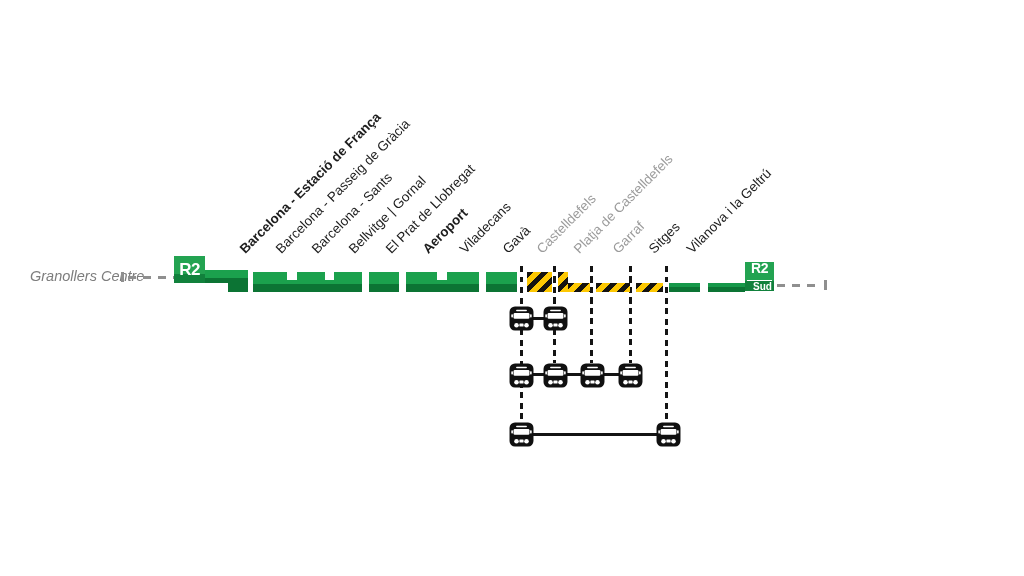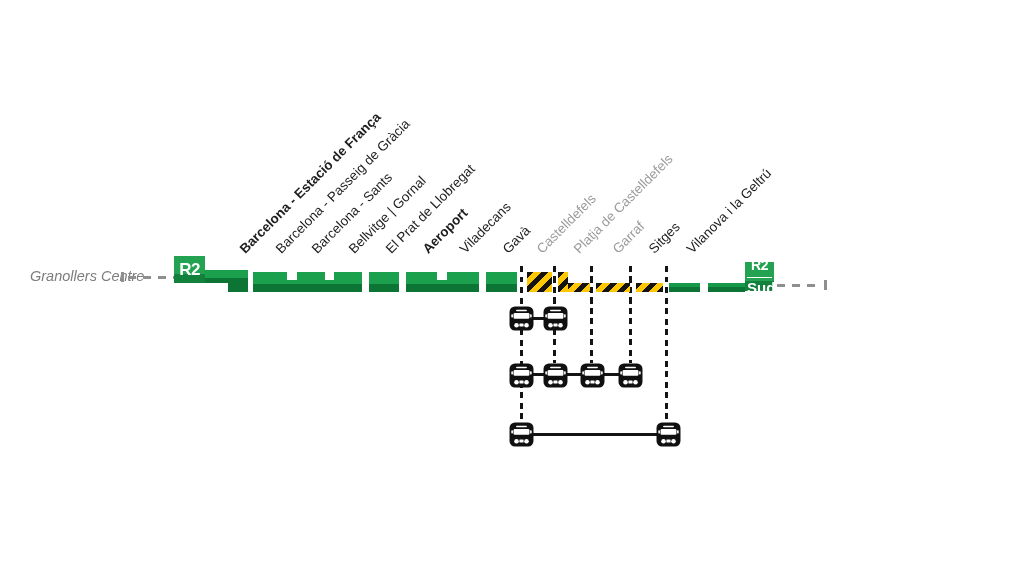--- a/index.html
+++ b/index.html
@@ -11,21 +11,21 @@
   .seg-dark{position:absolute;background:#0c7434;}
   .seg-half{position:absolute;background:linear-gradient(#17994a 0 45%,#0c7434 45% 100%);}
   .hazard{position:absolute;background:repeating-linear-gradient(135deg,#151310 0 4.5px,#fdc802 4.5px 10.5px);}
   .notch{position:absolute;background:#fff;}
 
   
   .badge{position:absolute;background:linear-gradient(#23a351 0 65%,#11813c 65% 100%);
          color:#fff;font-weight:bold;display:flex;flex-direction:column;
          align-items:center;justify-content:center;line-height:1;}
   .badge-main{font-size:17px;letter-spacing:-.5px;}
-  .badge-sub{font-size:15px;border-top:1.2px solid #fff;padding-top:1.5px;margin-top:5px;width:86%;text-align:right;}
+  .badge-sub{font-size:10px;border-top:1.2px solid #fff;padding-top:1.5px;margin-top:5px;width:86%;text-align:right;}
 
   
   .hdash{position:absolute;height:2.6px;background:repeating-linear-gradient(90deg,#8f8f8f 0 8px,transparent 8px 15px);}
   .tick{position:absolute;width:2.6px;height:10px;background:#8f8f8f;}
   .vdash{position:absolute;width:2.6px;background:repeating-linear-gradient(180deg,#141414 0 6px,transparent 6px 10.5px);}
   .busline{position:absolute;height:2.6px;background:#141414;}
 
   
   .stn{position:absolute;height:16px;font-size:13.5px;color:#1d1d1d;white-space:nowrap;
        transform:rotate(-45deg);transform-origin:0 100%;line-height:16px;}

